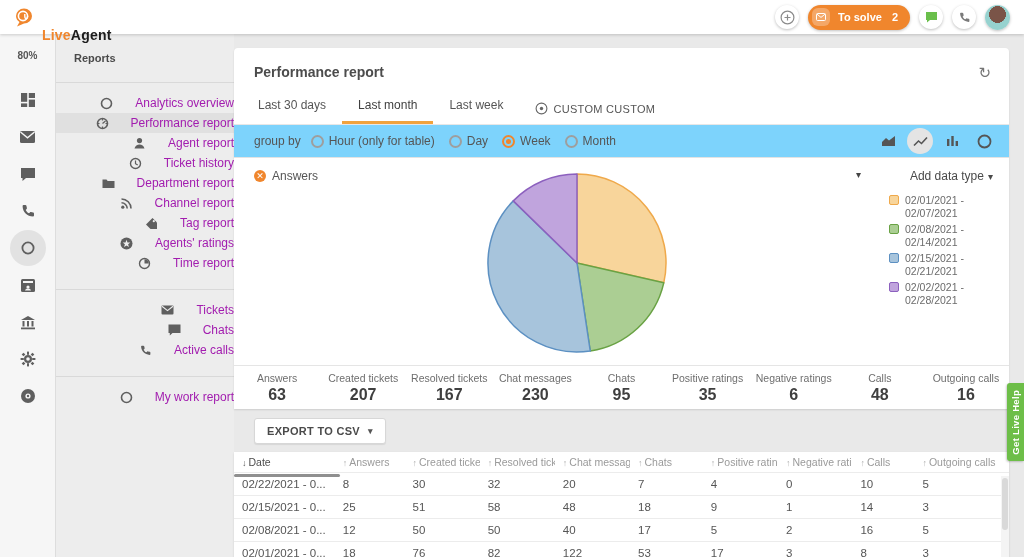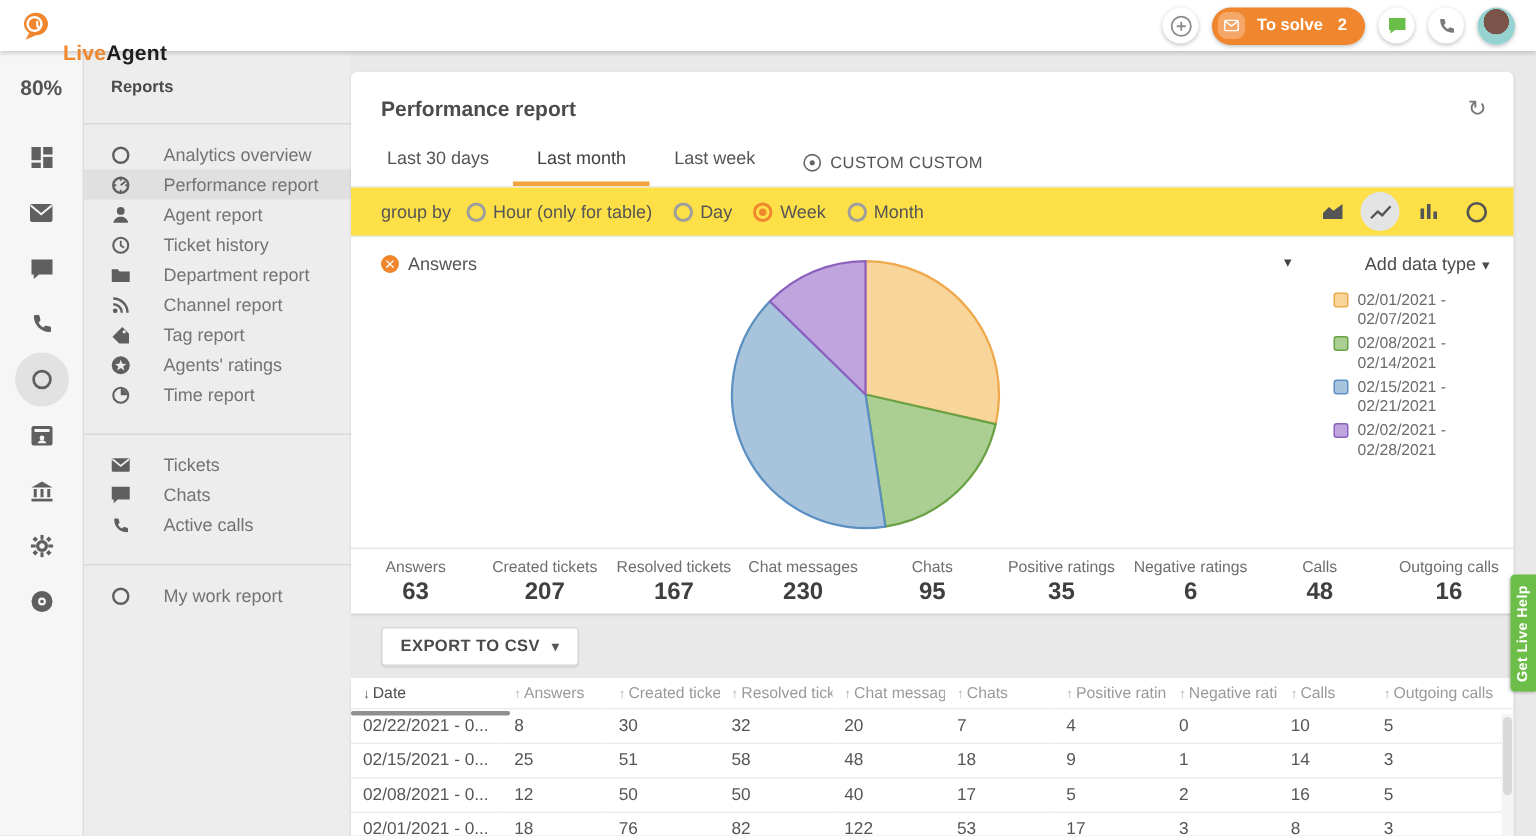--- a/index.html
+++ b/index.html
@@ -24,50 +24,50 @@
   .avatar { width:25px; height:25px; border-radius:50%;
             background:radial-gradient(circle at 50% 38%, #7a5448 0 42%, #96d2cf 43%);
             box-shadow:0 1px 3px rgba(0,0,0,.25); cursor:pointer; }
 
   
   .content { display:flex; height:523px; }
 
   
   .rail { width:56px; background:#f6f6f6; border-right:1px solid #ddd; display:flex; flex-direction:column;
           align-items:center; padding-top:16px; flex-shrink:0; }
-  .rail-pct { font-size:14px; font-weight:bold; color:#555; margin-bottom:21px;text-align:center; }
+  .rail-pct { font-size:10px; font-weight:bold; color:#555; margin-bottom:21px;text-align:center; }
   .rail-item { width:36px; height:36px; display:flex; align-items:center; justify-content:center;
                border-radius:50%; cursor:pointer; }
   .rail-item.active { background:#e2e2e2; }
   .rail-item + .rail-item { margin-top:1px; }
 
   
   .menu { width:178px; background:#ededed; padding-top:14px; flex-shrink:0; font-size:12px; }
   .menu-title { font-size:11px; font-weight:bold; color:#4a4a4a; padding:4px 18px 12px; }
   .menu-div { border-top:1px solid #d9d9d9; margin:6px 0 10px; }
   .menu-item { display:flex; align-items:center; gap:21px; height:20px; padding-left:17px;
-               color:#737373; cursor:pointer; white-space:nowrap; }
+               color:#a21caf; cursor:pointer; white-space:nowrap;justify-content:flex-end; }
   .menu-item.active { background:#e0e0e0; }
   .menu-item .mi { width:15px; display:flex; justify-content:center; }
 
   
   .main { flex:1; padding:14px 15px 0 0; position:relative; }
   .card { background:#fff; border-radius:4px 4px 0 0; box-shadow:0 1px 2px rgba(0,0,0,.12); }
 
   .card-head { display:flex; align-items:center; padding:16px 18px 10px 20px; }
   .card-title { font-size:14px; font-weight:bold; color:#4c4c4c; }
   .refresh { margin-left:auto; font-size:15px; color:#757575; cursor:pointer; line-height:1; }
 
   .tabs { display:flex; align-items:flex-end; padding-left:8px; border-bottom:1px solid #e7e7e7; }
   .tab { padding:8px 16px 9px; font-size:12px; color:#555; cursor:pointer; border-bottom:3px solid transparent; }
   .tab.active { color:#3f3f3f; border-bottom-color:#f2a33c; }
   .tab-filter { display:flex; align-items:center; gap:5px; font-size:11px; letter-spacing:.3px; color:#555;
                 padding:8px 16px 9px; cursor:pointer; }
 
-  .groupby { background:#fde047; border-bottom:1px solid #e3e3e3; height:33px; display:flex;
+  .groupby { background:#7dd3fc; border-bottom:1px solid #e3e3e3; height:33px; display:flex;
              align-items:center; padding:0 12px 0 20px; font-size:12px; color:#555; }
   .gb-label { margin-right:10px; }
   .radio-opt { display:flex; align-items:center; gap:5px; margin-right:14px; cursor:pointer; }
   .radio { width:13px; height:13px; border:2px solid #9e9e9e; border-radius:50%; position:relative; flex-shrink:0; }
   .radio.on { border-color:#f0862d; }
   .radio.on::after { content:''; position:absolute; inset:2px; background:#f0862d; border-radius:50%; }
   .chart-types { margin-left:auto; display:flex; align-items:center; gap:6px; }
   .ct-btn { width:26px; height:26px; border-radius:50%; display:flex; align-items:center; justify-content:center; cursor:pointer; }
   .ct-btn.active { background:#e4e4e4; }
 

